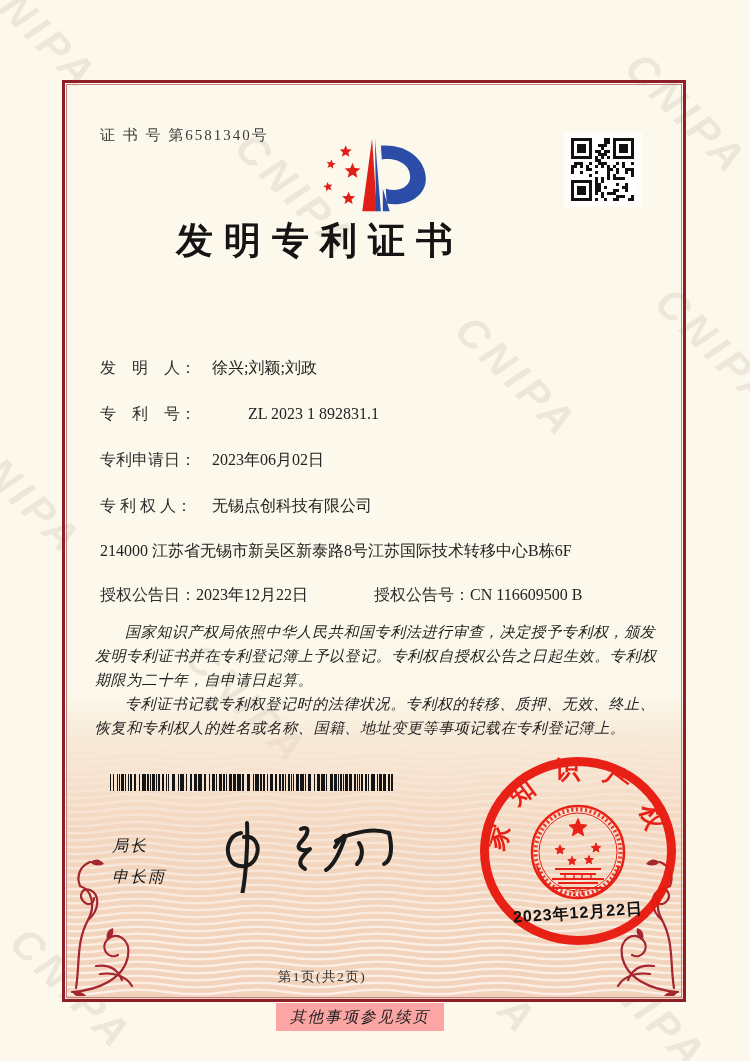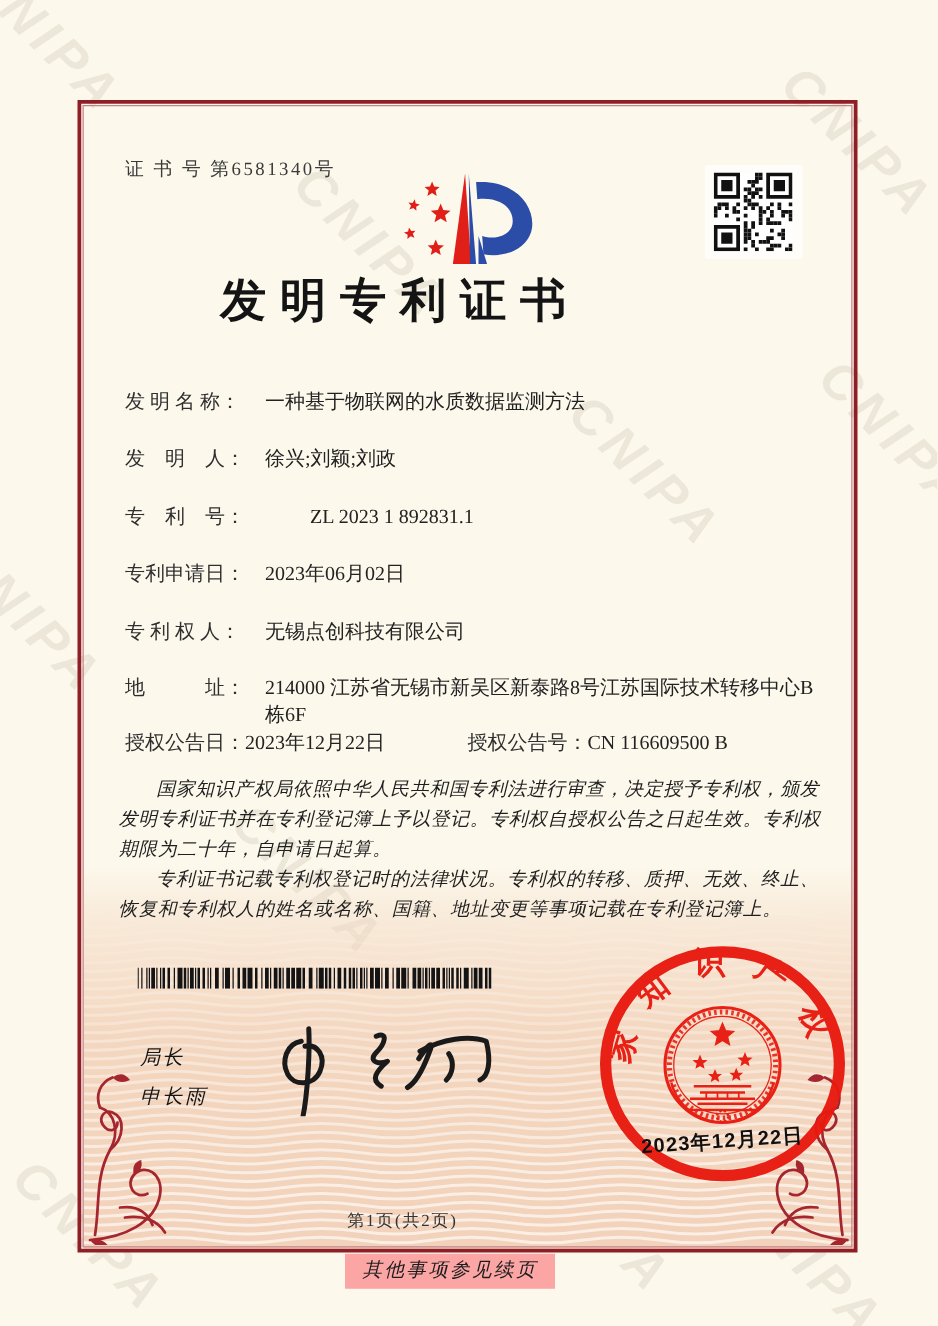--- a/index.html
+++ b/index.html
@@ -273,42 +273,37 @@
         <rect x="45" y="3" width="15" height="15" fill="#fff"></rect>
         <rect x="48" y="6" width="9" height="9" fill="#111"></rect>
         <rect x="0" y="42" width="21" height="21" fill="#111"></rect>
         <rect x="3" y="45" width="15" height="15" fill="#fff"></rect>
         <rect x="6" y="48" width="9" height="9" fill="#111"></rect>
       </svg>
   </div>
 
   <div class="title">发明专利证书</div>
 
-  <div class="f-row" style="top:311px;">
-    <span class="f-label">发 明 名 称：</span>
-    <span class="f-value">一种基于物联网的水质数据监测方法</span>
-  </div>
   <div class="f-row" style="top:357px;">
     <span class="f-label">发    明    人：</span>
     <span class="f-value">徐兴;刘颖;刘政</span>
   </div>
   <div class="f-row" style="top:403px;gap:36px;">
     <span class="f-label">专    利    号：</span>
     <span class="f-value">ZL 2023 1 892831.1</span>
   </div>
   <div class="f-row" style="top:449px;">
     <span class="f-label">专利申请日：</span>
     <span class="f-value">2023年06月02日</span>
   </div>
   <div class="f-row" style="top:495px;align-items:center;">
     <span class="f-label">专 利 权 人：</span>
     <span class="f-value">无锡点创科技有限公司</span>
   </div>
   <div class="f-row" style="top:540px;">
-    <span class="f-label">地            址：</span>
     <span class="f-value">214000 江苏省无锡市新吴区新泰路8号江苏国际技术转移中心B栋6F</span>
   </div>
   <div class="grant-row">
     <div class="grant-pair" style="left:0;">
       <span class="f-label" style="width:auto;">授权公告日：</span>
       <span class="f-value">2023年12月22日</span>
     </div>
     <div class="grant-pair" style="left:274px;">
       <span class="f-label" style="width:auto;">授权公告号：</span>
       <span class="f-value">CN 116609500 B</span>

